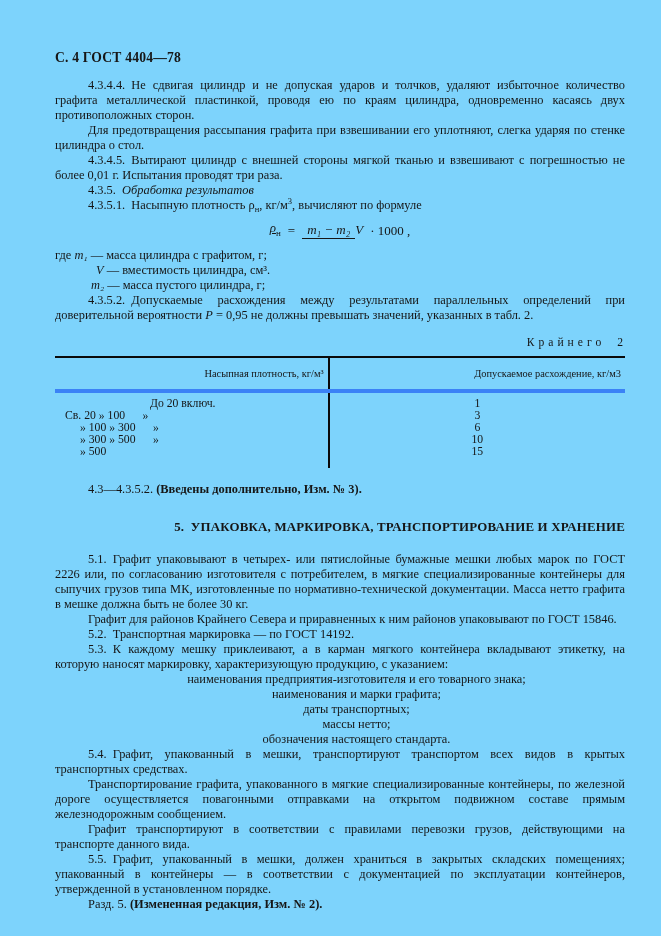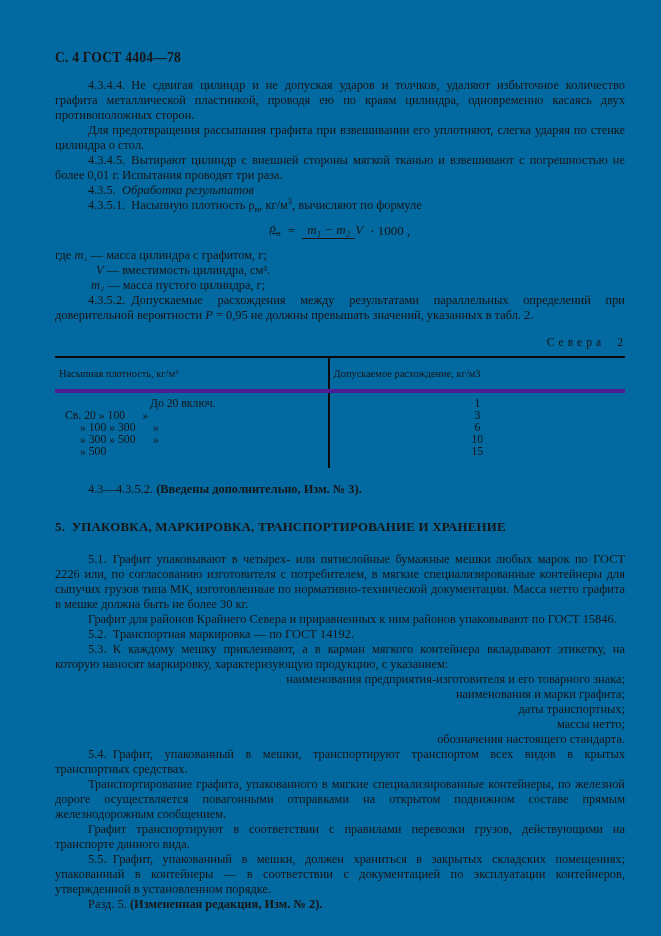--- a/index.html
+++ b/index.html
@@ -2,21 +2,21 @@
 <html lang="ru"><head>
 <meta charset="utf-8">
 <style>
   html, body { margin: 0; padding: 0; background: #ffffff; }
   .page {
     position: relative;
     width: 661px;
     height: 936px;
     box-sizing: border-box;
     padding: 50px 36px 0 55px;
-    background: #0369a1;
+    background: #7dd3fc;
     color: #161616;
     font-family: "Liberation Serif", "DejaVu Serif", serif;
     font-size: 12.4px;
     line-height: 15px;
     overflow: hidden;
   }
   .page-header {
     font-weight: bold;
     font-size: 13.6px;
     margin: 0 0 13px 0;
@@ -55,51 +55,51 @@
   }
   .tbl-caption .cap-word { letter-spacing: 4px; }
   .tbl-caption .cap-num { margin-left: 12px; }
   table.t2 {
     width: 100%;
     border-collapse: collapse;
     border-top: 2px solid #0a0a0a;
     margin-bottom: 2px;
   }
   table.t2 thead td {
-    text-align: left;
+    text-align: right;
     font-size: 10.4px;
     line-height: 12px;
     padding: 10px 4px 9px 4px;
-    border-bottom: 4px solid #4c1d95;
+    border-bottom: 4px solid #3b82f6;
   }
   table.t2 td.c1 { width: 48%; border-right: 2.5px solid #0a0a0a; }
   table.t2 tbody td {
     font-size: 11.7px;
     line-height: 12.2px;
     padding: 0;
     vertical-align: top;
   }
   table.t2 tbody td.c2 { text-align: center; }
   table.t2 tbody tr.r-first td { padding-top: 5px; }
   table.t2 tbody tr.r-last td { padding-bottom: 9px; }
   table.t2 tbody tr.ind-deep td.c1 { padding-left: 95px; }
   table.t2 tbody tr.ind-a td.c1 { padding-left: 10px; }
   table.t2 tbody tr.ind-b td.c1 { padding-left: 25px; }
 
   .amendment { margin-top: 14px; }
 
   .sec5-title {
-    text-align: left;
+    text-align: right;
     font-weight: bold;
     font-size: 12.9px;
     margin: 23px 0 17px 0;
     letter-spacing: 0.2px;
     text-indent: 0;
   }
-  .list-line { text-align: right; }
+  .list-line { text-align: center; }
   sup.s { font-size: 8.5px; vertical-align: super; line-height: 0; }
   sub.s { font-size: 8.5px; vertical-align: sub; line-height: 0; }
 </style>
 </head>
 <body>
 
 <div class="page">
 
   <div class="page-header">С. 4 ГОСТ 4404—78</div>
 
@@ -120,21 +120,21 @@
     </span>
     <span class="mult">· 1000 ,</span>
   </div>
 
   <p class="where-line w1"><span>где </span><span class="it">m₁</span><span> — масса цилиндра с графитом, г;</span></p>
   <p class="where-line w3"><span class="it">V</span><span> — вместимость цилиндра, см³.</span></p>
   <p class="where-line w2"><span class="it">m₂</span><span> — масса пустого цилиндра, г;</span></p>
 
   <p class="indent"><span>4.3.5.2. Допускаемые расхождения между результатами параллельных определений при доверительной вероятности </span><span class="it">Р</span><span> = 0,95 не должны превышать значений, указанных в табл. 2.</span></p>
 
-  <div class="tbl-caption"><span class="cap-word">Севера</span><span class="cap-num">2</span></div>
+  <div class="tbl-caption"><span class="cap-word">Крайнего</span><span class="cap-num">2</span></div>
 
   <table class="t2">
     <thead>
       <tr>
         <td class="c1">Насыпная плотность, кг/м³</td>
         <td class="c2">Допускаемое расхождение, кг/м3</td>
       </tr>
     </thead>
     <tbody>
       <tr class="r-first ind-deep">

